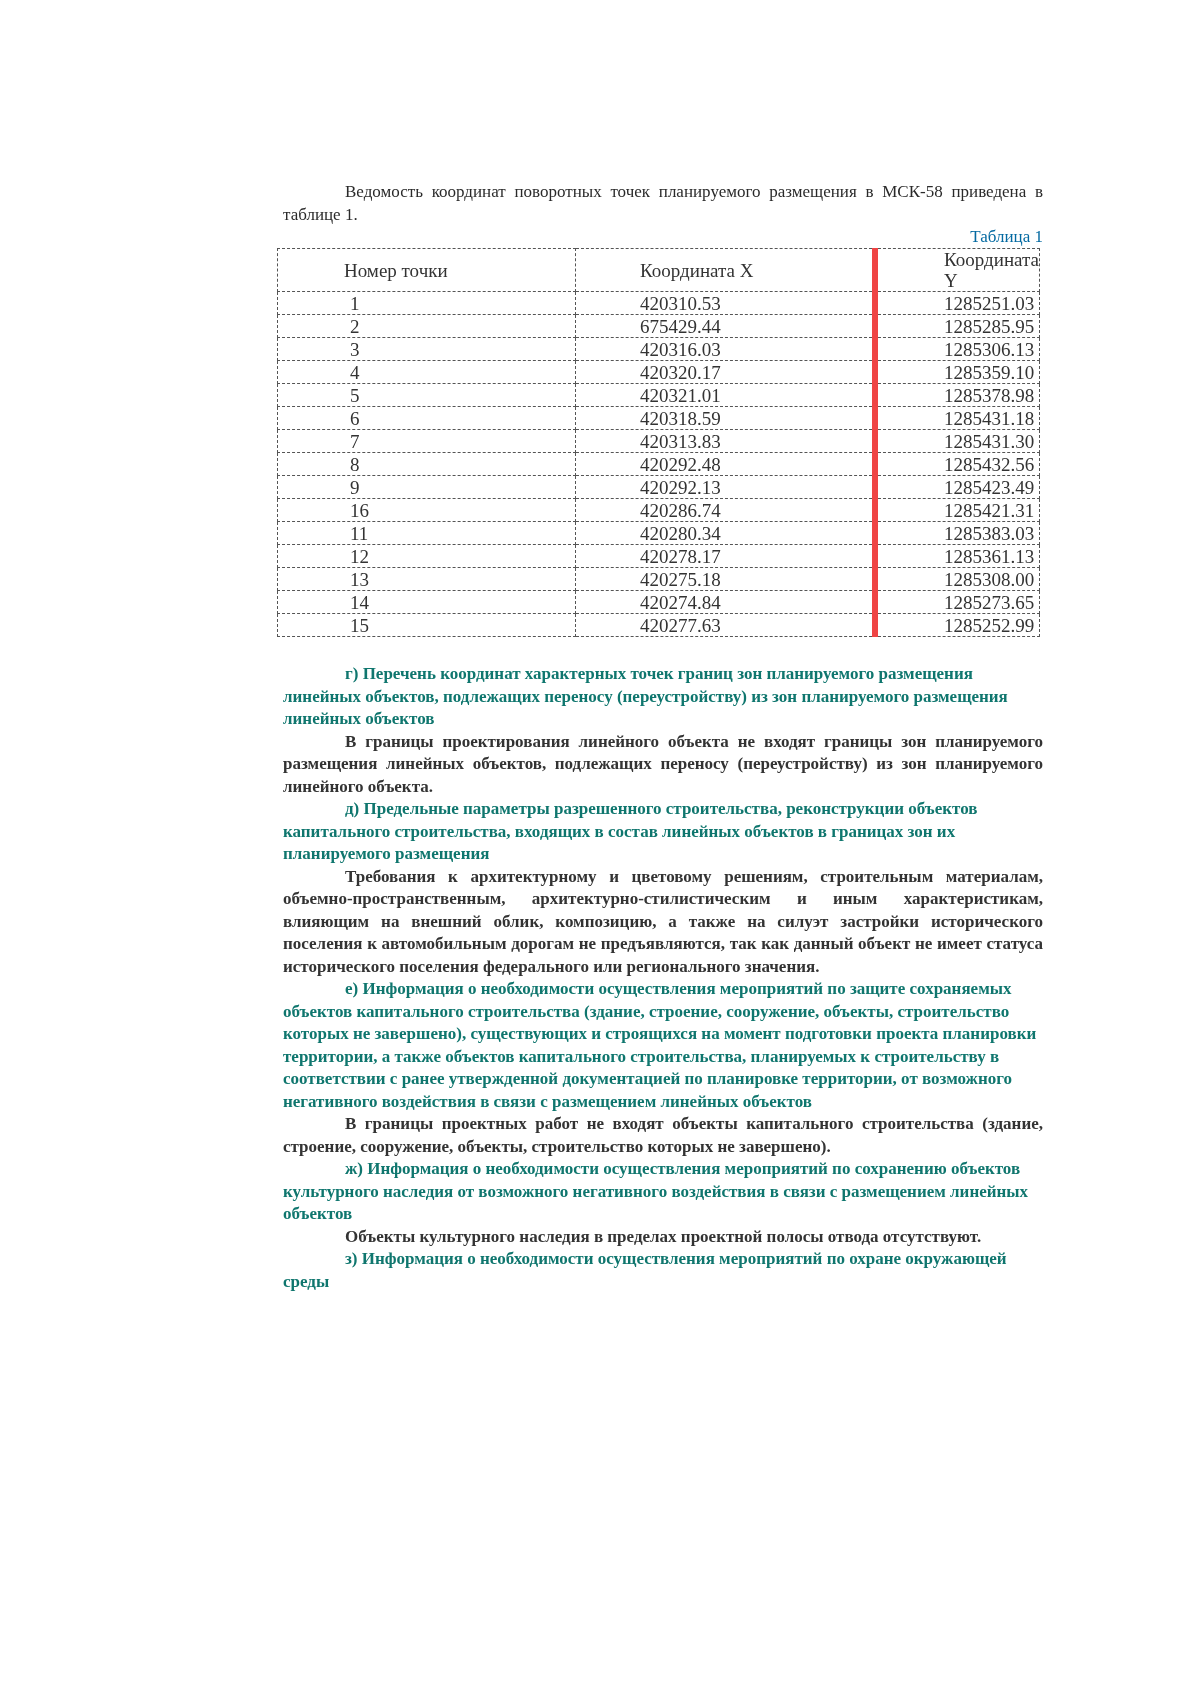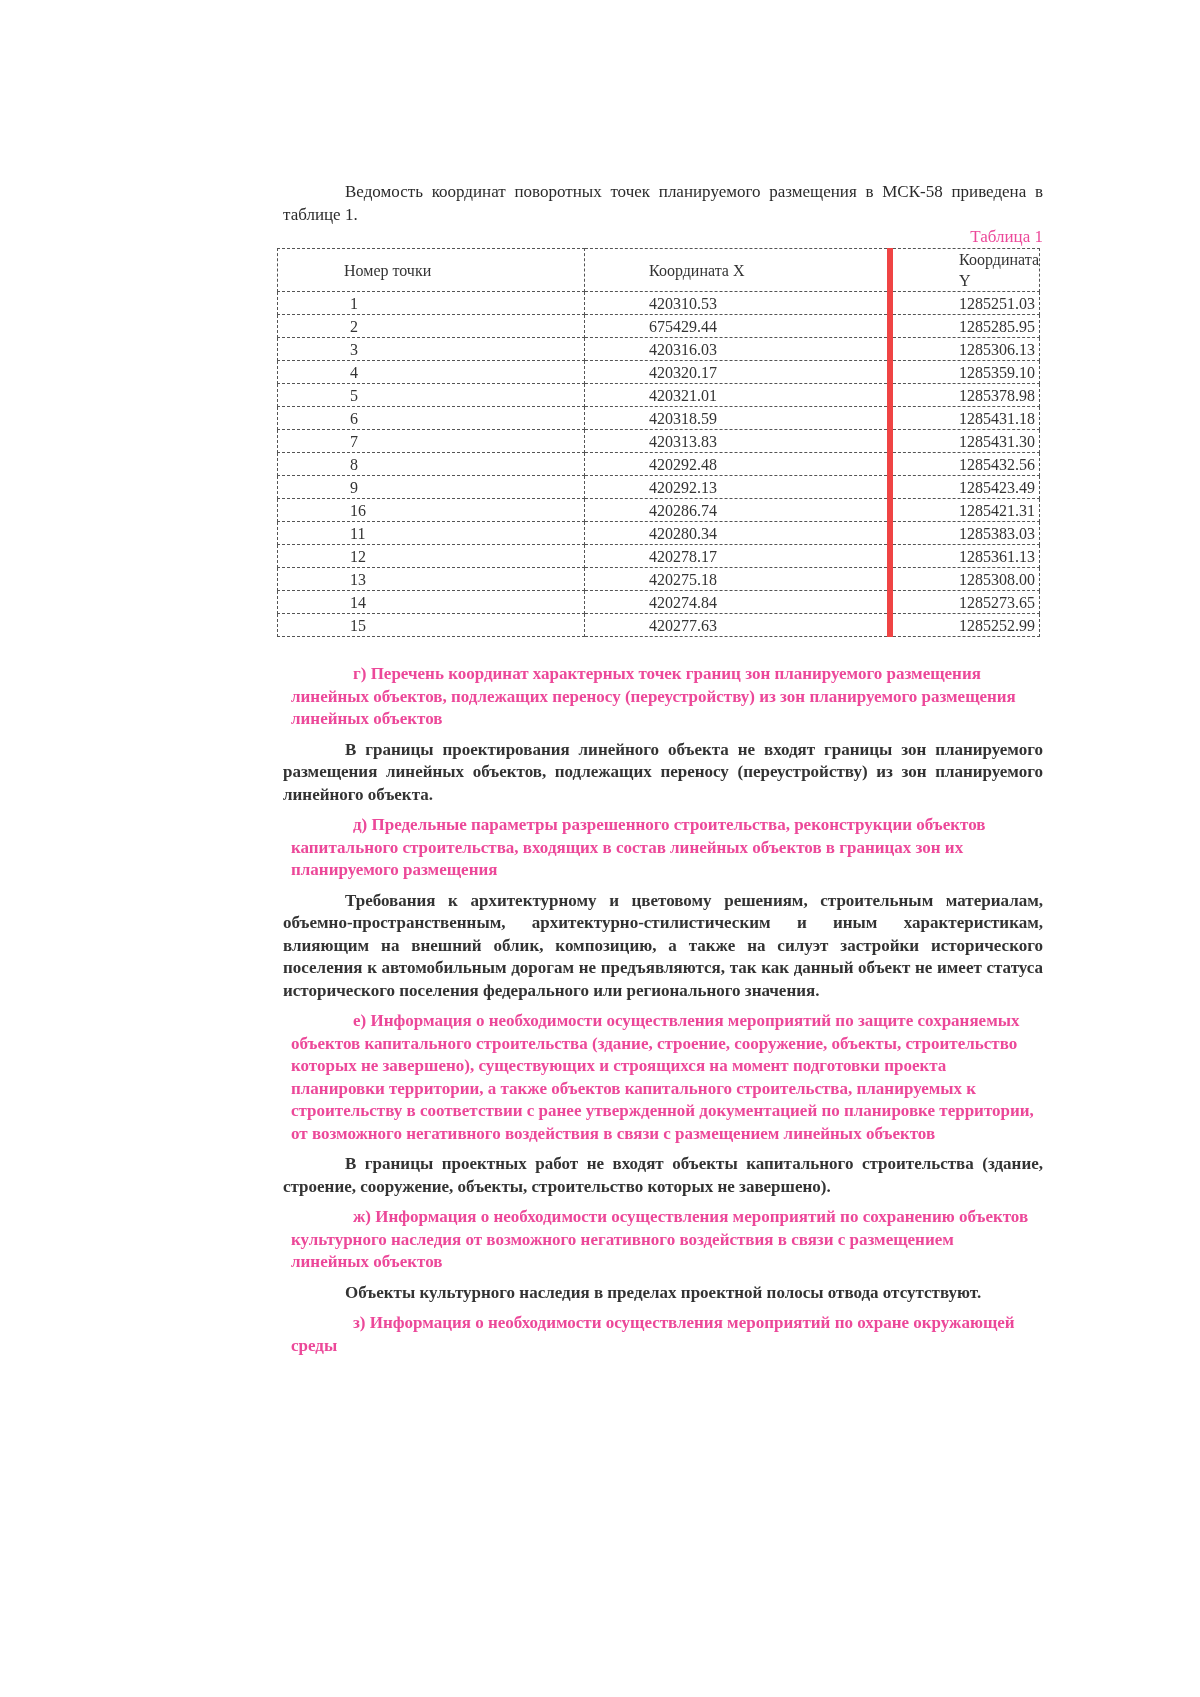--- a/index.html
+++ b/index.html
@@ -24,39 +24,39 @@
       line-height: 22.5px;
     }
     .para {
       margin: 0;
       text-indent: 62px;
       text-align: justify;
       color: #2a2a2a;
     }
     .para.plain { color: #333; font-weight: bold; }
     .heading {
-      margin: 8px;
+      margin: 0;
       text-indent: 62px;
       font-weight: bold;
       text-align: left;
-      color: #ec4899;
+      color: #0f766e;
     }
     .table-caption {
       text-align: right;
       margin: 0;
       height: 22px;
       line-height: 22px;
-      color: #ec4899;
+      color: #0369a1;
     }
     table.coords {
       border-collapse: collapse;
       width: 763px;
       margin-left: -6px;
       margin-bottom: 26px;
-      font-size: 16px;
+      font-size: 19px;
     }
     table.coords th, table.coords td {
       border: 1px dashed #555;
       height: 22px;
       padding: 0;
       line-height: 21px;
       font-weight: normal;
       color: #333;
     }
     table.coords th:nth-child(1), table.coords td:nth-child(1) {

